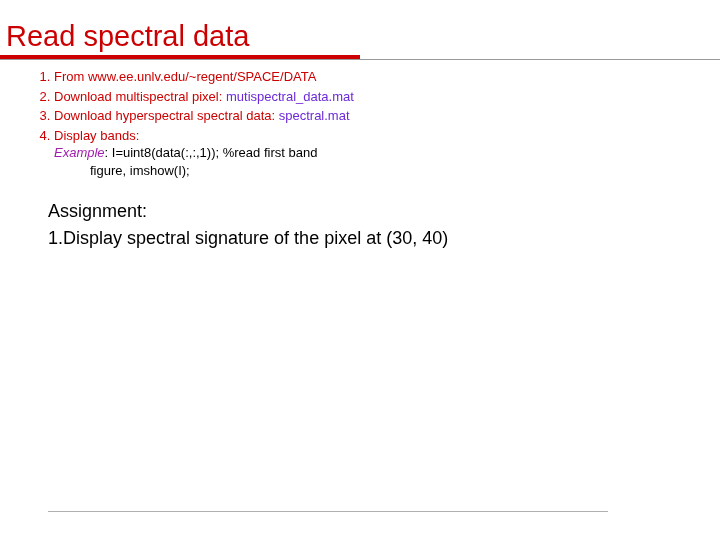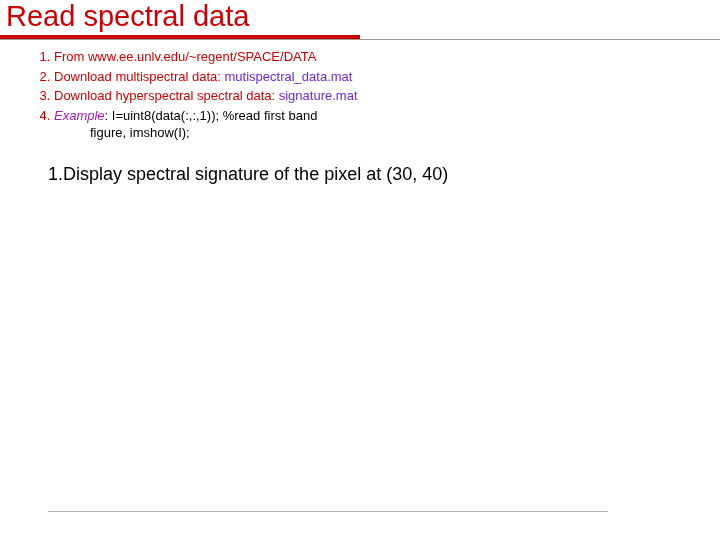--- a/index.html
+++ b/index.html
@@ -8,21 +8,21 @@
       height: 540px;
       background: #fff;
       font-family: Verdana, Geneva, sans-serif;
       position: relative;
       overflow: hidden;
     }
     .title {
       color: #cc0000;
       font-size: 29px;
       font-family: Verdana, Geneva, sans-serif;
-      padding: 0 0 0 6px;
+      padding: 20px 0 0 6px;
       font-weight: normal;
     }
     .title-underline {
       border-bottom: 4px solid #cc0000;
       width: 360px;
       margin-left: 0;
       margin-top: 2px;
     }
     .thin-line {
       border-bottom: 1px solid #999;
@@ -68,30 +68,32 @@
 
 <div class="title">Read spectral data</div>
 <div class="title-underline"></div>
 <div class="thin-line"></div>
 
 <ol class="main-list">
   <li>
     <span class="lead">From www.ee.unlv.edu/~regent/SPACE/DATA</span>
   </li>
   <li>
-    <span class="lead">Download multispectral data: </span><span class="rest">mutispectral_data.mat</span>
+    <span class="lead">Download multispectral pixel: </span><span class="rest">mutispectral_data.mat</span>
   </li>
   <li>
-    <span class="lead">Download hyperspectral spectral data: </span><span class="rest">signature.mat</span>
+    <span class="lead">Download hyperspectral spectral data: </span><span class="rest">spectral.mat</span>
   </li>
   <li>
+    <span class="lead">Display bands:</span>
     <span class="example-line">
       <span class="italic">Example</span><span class="code">: I=uint8(data(:,:,1)); %read first band</span>
     </span>
     <span class="figure-line">figure, imshow(I);</span>
   </li>
 </ol>
 
 <div class="assignment">
+  <div class="assignment-head">Assignment:</div>
   <div>1.Display  spectral signature of the pixel at  (30, 40)</div>
 </div>
 
 <div class="footer-line"></div>
 
 </body></html>

